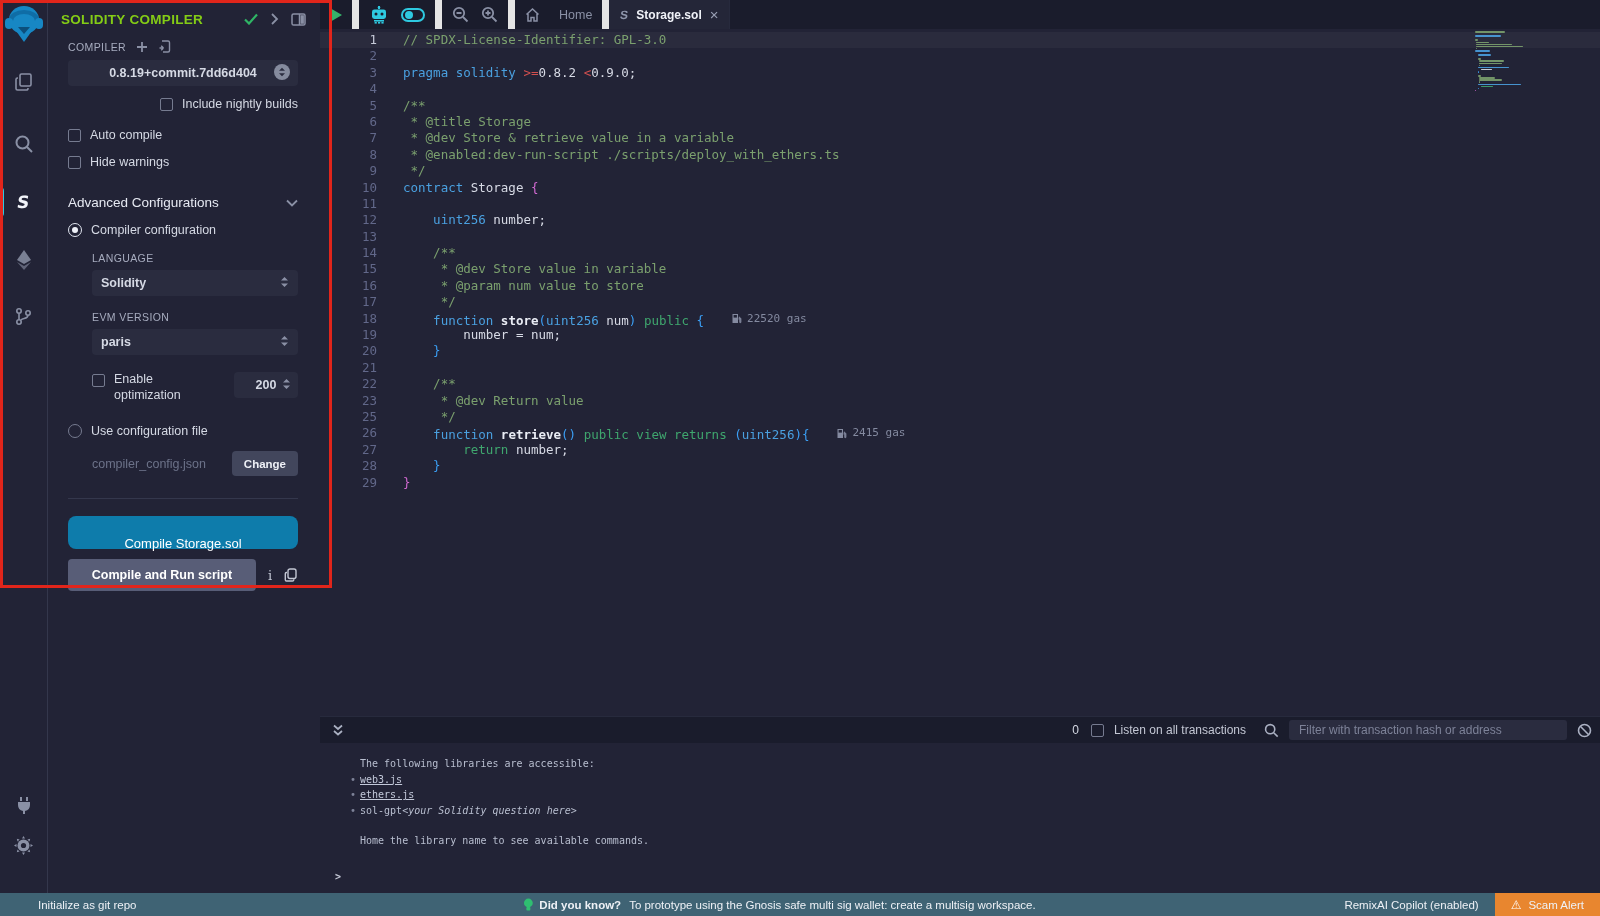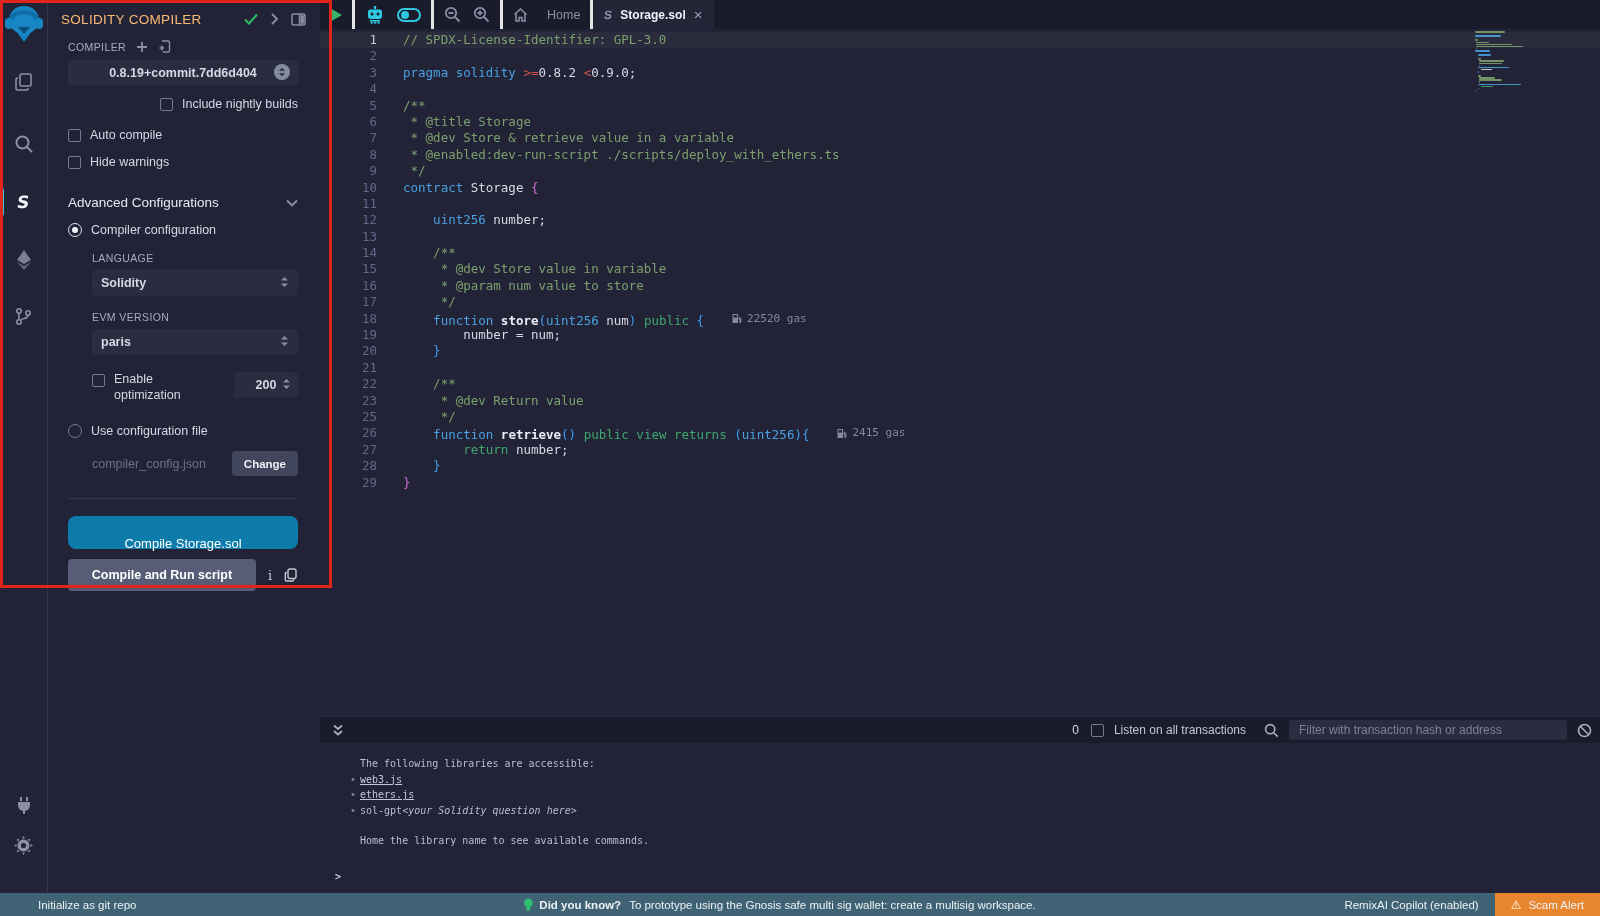--- a/index.html
+++ b/index.html
@@ -24,21 +24,21 @@
   .ab-icon svg{display:block}
   .ab-logo{height:46px;margin-top:2px}
   .ab-spacer{flex:1}
   .active-pill{position:absolute;left:0;top:5px;width:4px;height:30px;border-radius:0 4px 4px 0;background:var(--cyan);}
   .s-glyph{font-weight:800;font-size:17px;color:#f2f4fa;font-family:"DejaVu Sans",sans-serif;transform:skewX(-8deg);display:inline-block}
 
   
   .side-panel{position:absolute;left:48px;top:0;width:272px;bottom:23px;background:var(--bg);
     padding:8px 0 0 0;font-size:12.5px;z-index:4;}
   .sp-header{display:flex;align-items:center;padding:0 14px 0 13px;height:22px;}
-  .sp-title{font-size:13.5px;font-weight:400;color:#fdba74;letter-spacing:.3px;flex:1}
+  .sp-title{font-size:13.5px;font-weight:700;color:#84cc16;letter-spacing:.3px;flex:1}
   .sp-header .hicon{margin-left:12px;display:flex;align-items:center;color:var(--muted);cursor:pointer}
   .sp-section{padding:0 22px 0 20px;}
   .compiler-row{display:flex;align-items:center;gap:10px;margin-top:10px;}
   .small-label{font-size:10.5px;color:#a7acbf;letter-spacing:.4px;}
   .select{height:26px;background:var(--bg-input);border-radius:4px;display:flex;align-items:center;
     padding:0 9px;color:var(--text);cursor:pointer;position:relative;}
   .version-select{margin-top:7px;justify-content:center;font-size:12.5px;font-weight:600;}
   .version-select .circle-caret{position:absolute;right:8px;}
   .caret-updown{color:var(--muted)}
   .check-row{display:flex;align-items:center;gap:9px;margin-top:13px;cursor:pointer;}
@@ -69,21 +69,21 @@
     color:#fff;font-size:13px;font-family:inherit;cursor:pointer;display:flex;align-items:center;justify-content:center;gap:21px;flex-direction:column;}
   .run-row{display:flex;align-items:center;margin-top:10px;gap:12px;}
   .run-btn{width:188px;height:32px;background:var(--btn-grey);border:none;border-radius:4px;color:#fff;
     font-size:12.5px;font-weight:700;font-family:inherit;cursor:pointer;}
   .mini-icon{color:#c3c7d4;display:flex;align-items:center;cursor:pointer;}
   .i-glyph{font-family:"DejaVu Serif",serif;font-style:normal;font-size:13px;color:#c3c7d4;}
 
   
   .main{position:absolute;left:320px;right:0;top:0;bottom:23px;background:var(--bg);}
   .tabbar{position:absolute;left:0;right:0;top:0;height:29px;background:var(--bg-dark);display:flex;align-items:stretch;}
-  .tb-group{display:flex;align-items:center;padding:0 10px;border-right:3px solid #e5e5e5;gap:12px;}
+  .tb-group{display:flex;align-items:center;padding:0 10px;border-right:7px solid #e5e5e5;gap:12px;}
   .tb-btn{display:flex;align-items:center;justify-content:center;cursor:pointer;}
   .play{width:0;height:0;border-left:12px solid var(--play);border-top:7px solid transparent;border-bottom:7px solid transparent;}
   .toggle{width:24px;height:14px;border:2px solid var(--cyan);border-radius:8px;position:relative;cursor:pointer;}
   .toggle .knob{position:absolute;left:2px;top:1px;width:8px;height:8px;border-radius:50%;background:var(--cyan);}
   .home-label{color:var(--muted);font-size:12.5px;margin-left:7px;}
   .tab{display:flex;align-items:center;background:#242638;padding:0 11px;gap:8px;border-right:1px solid #272a3d;cursor:pointer;}
   .tab .s-small{font-weight:800;font-size:12px;color:#8d94aa;transform:skewX(-8deg);}
   .tab-label{font-size:12px;font-weight:600;color:#f0f2f8;}
   .tab-close{color:#9aa0b5;font-size:15px;line-height:1;cursor:pointer;}
 

